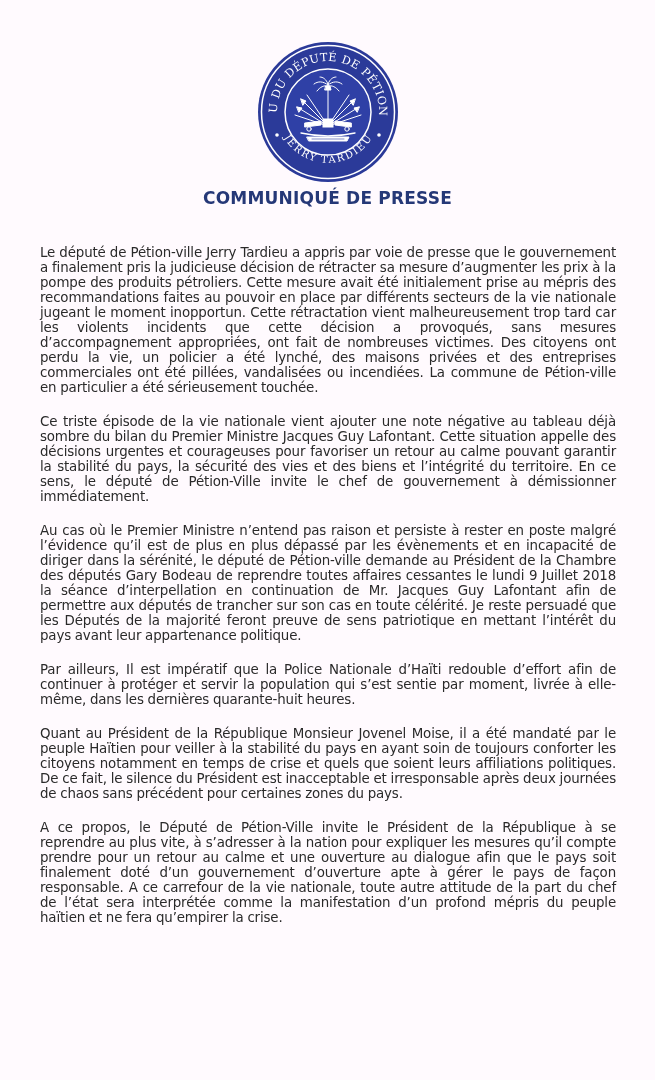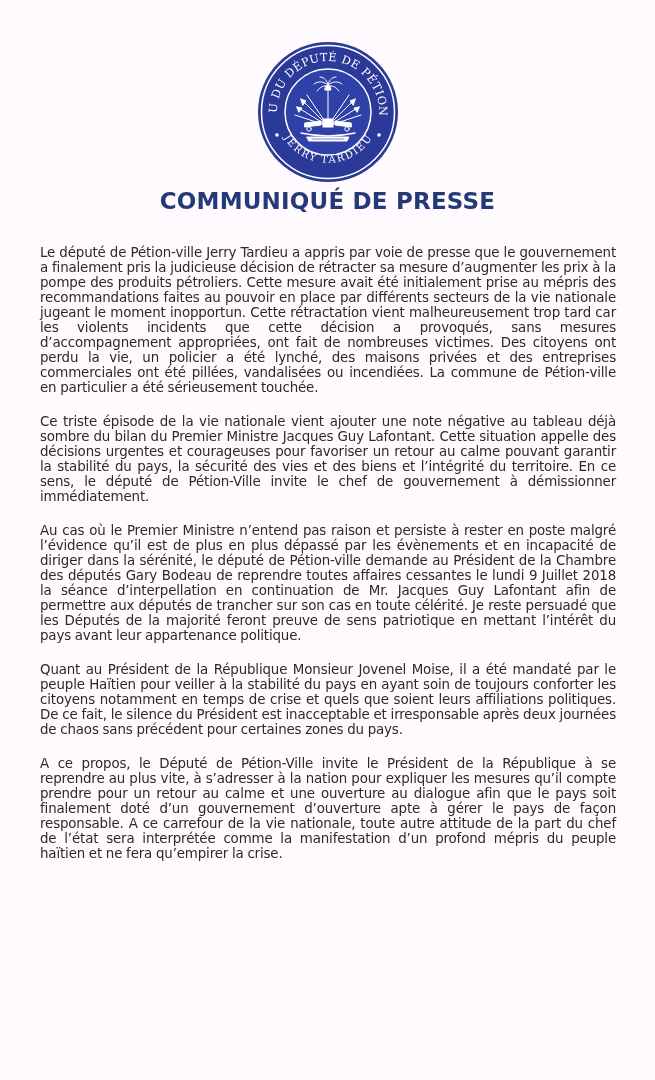--- a/index.html
+++ b/index.html
@@ -24,21 +24,21 @@
     }
     .seal-wrap svg { display: block; }
     .title {
       position: absolute;
       left: 0;
       width: 655px;
       top: 188px;
       text-align: center;
       font-family: "DejaVu Sans", "Liberation Sans", sans-serif;
       font-weight: bold;
-      font-size: 23px;
+      font-size: 17px;
       letter-spacing: 0.2px;
       color: #253877;
     }
     .body-text {
       position: absolute;
       left: 40px;
       width: 576px;
       top: 245px;
     }
     .para {
@@ -112,15 +112,16 @@
     </g>
   </svg>
 </div>
 
 <h1 class="title" style="margin:0;">COMMUNIQUÉ DE PRESSE</h1>
 
 <div class="body-text">
   <p class="para">Le député de Pétion-ville Jerry Tardieu a appris par voie de presse que le gouvernement a finalement pris la judicieuse décision de rétracter sa mesure d’augmenter les prix à la pompe des produits pétroliers. Cette mesure avait été initialement prise au mépris des recommandations faites au pouvoir en place par différents secteurs de la vie nationale jugeant le moment inopportun. Cette rétractation vient malheureusement trop tard car les violents incidents que cette décision a provoqués, sans mesures d’accompagnement appropriées, ont fait de nombreuses victimes. Des citoyens ont perdu la vie, un policier a été lynché, des maisons privées et des entreprises commerciales ont été pillées, vandalisées ou incendiées. La commune de Pétion-ville en particulier a été sérieusement touchée.</p>
   <p class="para">Ce triste épisode de la vie nationale vient ajouter une note négative au tableau déjà sombre du bilan du Premier Ministre Jacques Guy Lafontant. Cette situation appelle des décisions urgentes et courageuses pour favoriser un retour au calme pouvant garantir la stabilité du pays, la sécurité des vies et des biens et l’intégrité du territoire. En ce sens, le député de Pétion-Ville invite le chef de gouvernement à démissionner immédiatement.</p>
   <p class="para">Au cas où le Premier Ministre n’entend pas raison et persiste à rester en poste malgré l’évidence qu’il est de plus en plus dépassé par les évènements et en incapacité de diriger dans la sérénité, le député de Pétion-ville demande au Président de la Chambre des députés Gary Bodeau de reprendre toutes affaires cessantes le lundi 9 Juillet 2018 la séance d’interpellation en continuation de Mr. Jacques Guy Lafontant afin de permettre aux députés de trancher sur son cas en toute célérité. Je reste persuadé que les Députés de la majorité feront preuve de sens patriotique en mettant l’intérêt du pays avant leur appartenance politique.</p>
+  <p class="para">Par ailleurs, Il est impératif que la Police Nationale d’Haïti redouble d’effort afin de continuer à protéger et servir la population qui s’est sentie par moment, livrée à elle-même, dans les dernières quarante-huit heures.</p>
   <p class="para">Quant au Président de la République Monsieur Jovenel Moise, il a été mandaté par le peuple Haïtien pour veiller à la stabilité du pays en ayant soin de toujours conforter les citoyens notamment en temps de crise et quels que soient leurs affiliations politiques. De ce fait, le silence du Président est inacceptable et irresponsable après deux journées de chaos sans précédent pour certaines zones du pays.</p>
   <p class="para">A ce propos, le Député de Pétion-Ville invite le Président de la République à se reprendre au plus vite, à s’adresser à la nation pour expliquer les mesures qu’il compte prendre pour un retour au calme et une ouverture au dialogue afin que le pays soit finalement doté d’un gouvernement d’ouverture apte à gérer le pays de façon responsable. A ce carrefour de la vie nationale, toute autre attitude de la part du chef de l’état sera interprétée comme la manifestation d’un profond mépris du peuple haïtien et ne fera qu’empirer la crise.</p>
 </div>
 
 </body></html>

